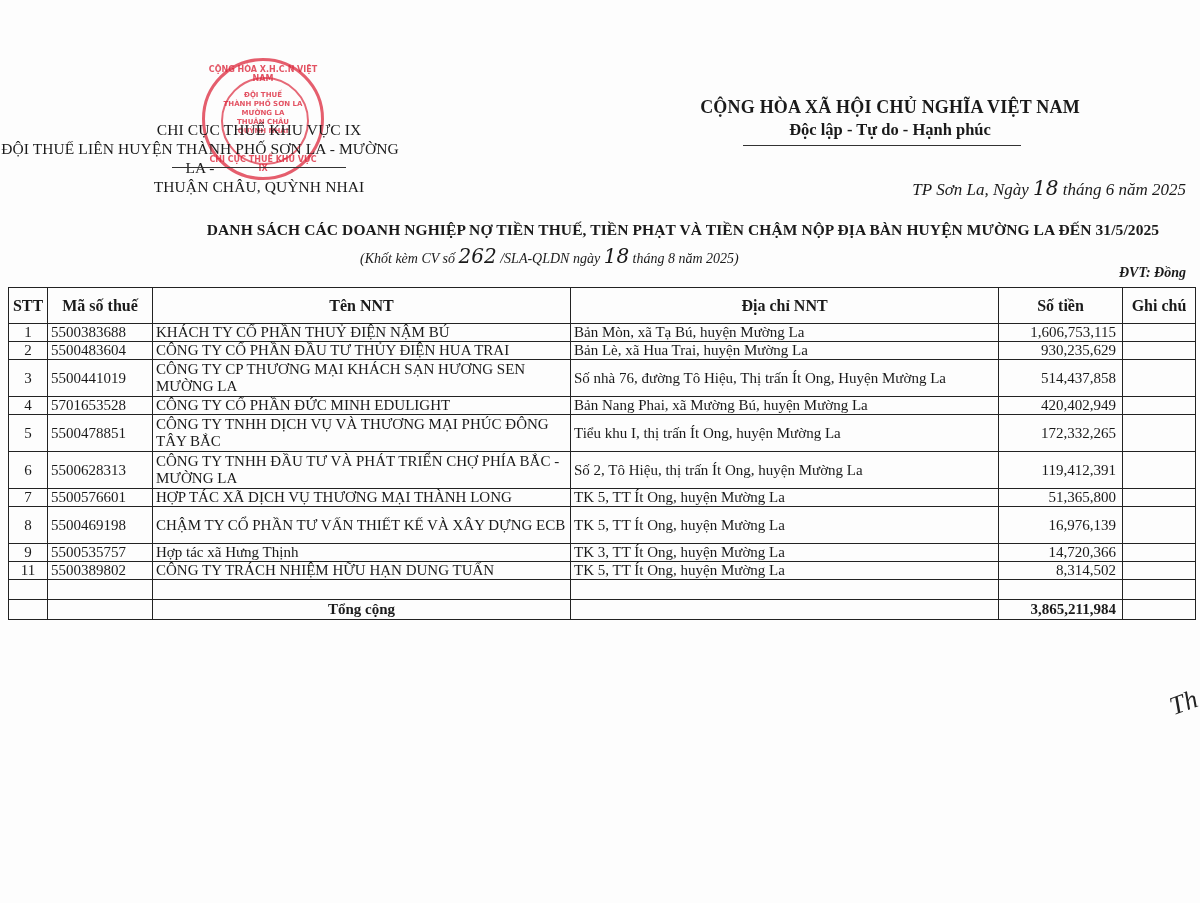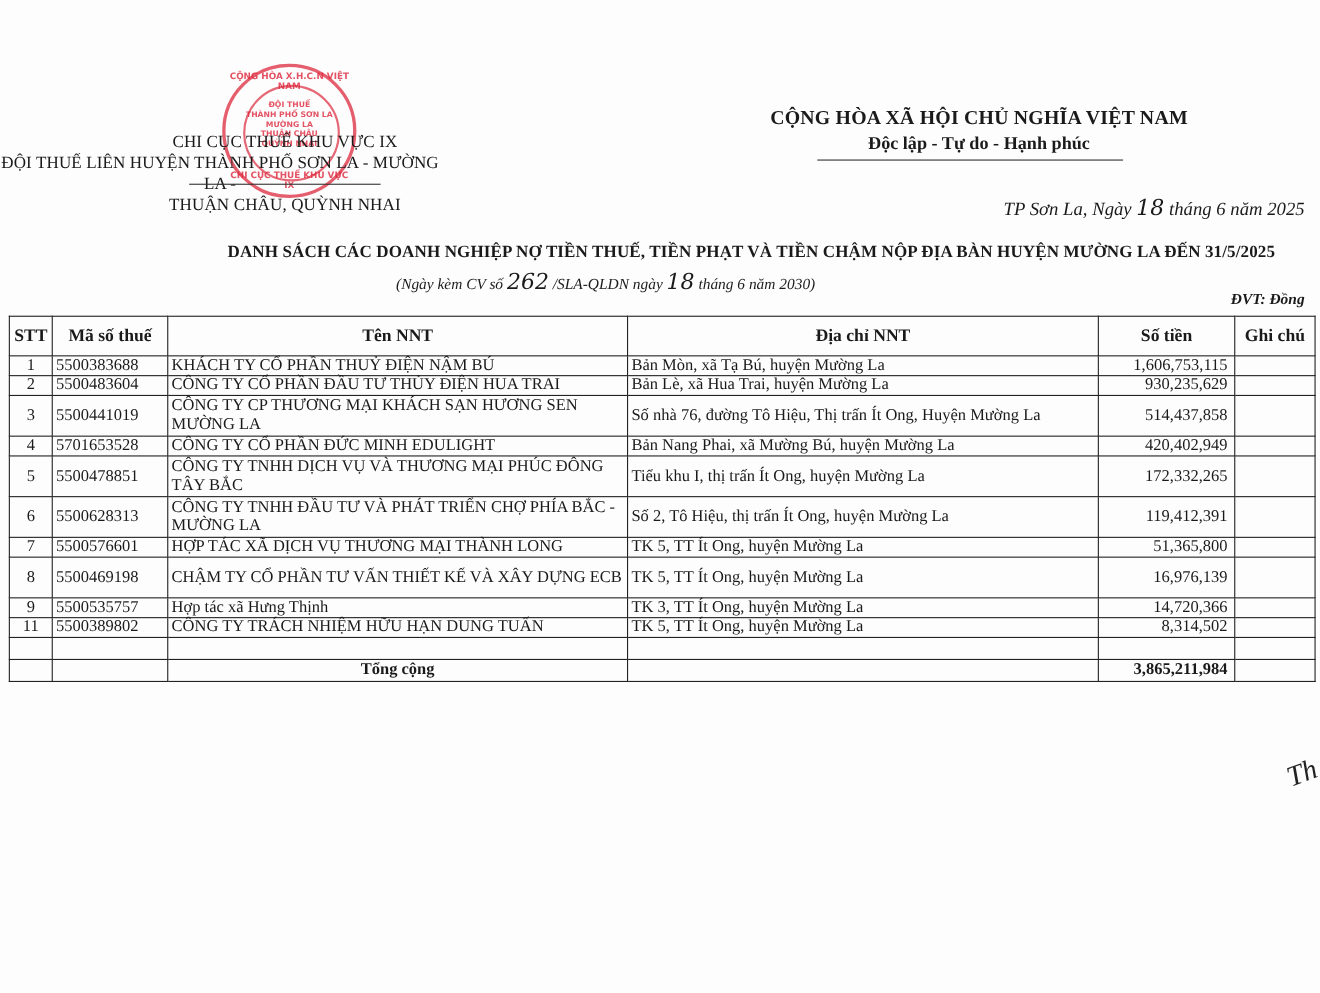--- a/index.html
+++ b/index.html
@@ -74,21 +74,21 @@
 <div class="abs right-rule"></div>
 
 <div class="abs date-line">
   <span>TP Sơn La, Ngày </span><span class="hand">18</span><span> tháng 6 năm 2025</span>
 </div>
 
 <div class="abs doc-title">
   <span>DANH SÁCH CÁC DOANH NGHIỆP NỢ TIỀN THUẾ, TIỀN PHẠT VÀ TIỀN CHẬM NỘP ĐỊA BÀN HUYỆN MƯỜNG LA ĐẾN 31/5/2025</span>
 </div>
 <div class="abs doc-sub">
-  <span>(Ngày kèm CV số </span><span class="hand">262</span><span> /SLA-QLDN ngày </span><span class="hand">18</span><span> tháng 6 năm 2030)</span>
+  <span>(Khốt kèm CV số </span><span class="hand">262</span><span> /SLA-QLDN ngày </span><span class="hand">18</span><span> tháng 8 năm 2025)</span>
 </div>
 <div class="abs unit">ĐVT: Đồng</div>
 
 <table class="grid">
   <colgroup>
     <col style="width:39px">
       <col style="width:105px">
       <col style="width:418px">
       <col style="width:428px">
       <col style="width:124px">

